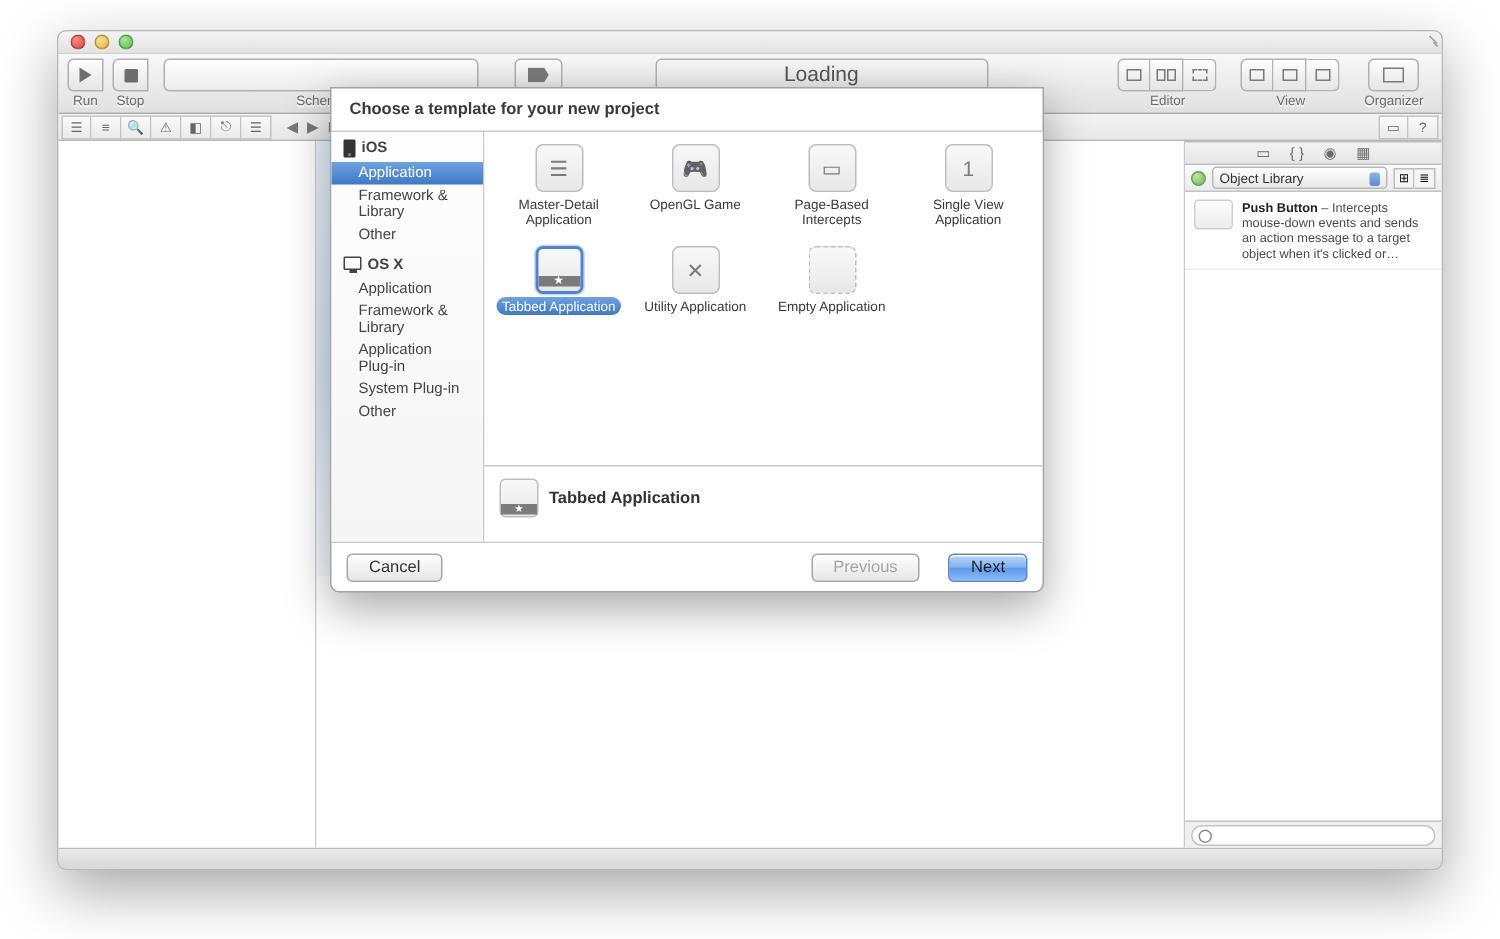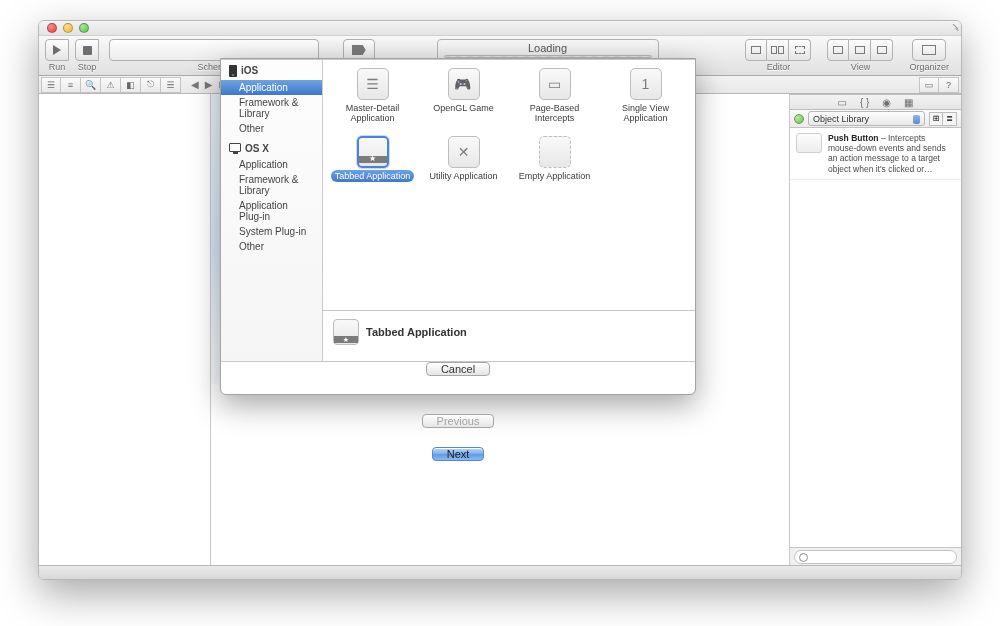--- a/index.html
+++ b/index.html
@@ -20,21 +20,21 @@
 
 .toolbar { height: 40px; background: linear-gradient(#f8f8f8,#e0e0e0); border-bottom:1px solid #a9a9a9; display:flex; align-items:flex-start; padding: 3px 6px 0 6px; position:relative; }
 .tb-group { display:flex; flex-direction:column; align-items:center; margin-right:6px; }
 .tb-btns { display:flex; gap:0; }
 .tb-btn { width:24px; height:22px; border:1px solid #b0b0b0; background:linear-gradient(#fdfdfd,#e5e5e5); border-radius:4px; display:flex; align-items:center; justify-content:center; }
 .tb-btn:first-child { border-top-right-radius:0; border-bottom-right-radius:0; }
 .tb-label { font-size:9px; color:#6b6b6b; margin-top:1px; text-shadow:0 1px 0 #fff; }
 .scheme-bar { width:210px; height:22px; border:1px solid #b0b0b0; border-radius:4px; background:linear-gradient(#fdfdfd,#ececec); }
 .bp-btn { width:32px; height:22px; border:1px solid #b0b0b0; border-radius:4px; background:linear-gradient(#fdfdfd,#e5e5e5); display:flex;align-items:center;justify-content:center;}
 .loading { margin-left:48px; height:22px; width:222px; border:1px solid #b2b2b2; border-radius:4px; background:linear-gradient(#f7f7f7,#e8e8e8); display:flex; flex-direction:column; align-items:center; justify-content:center; padding:2px 6px; }
-.loading-text{font-size:11px;color:#555;margin-bottom:1px;}
+.loading-text{font-size:14px;color:#555;margin-bottom:1px;}
 .loading-bar{height:6px;width:100%;border:1px solid #b8b8b8;border-radius:3px;background:repeating-linear-gradient(45deg,#cfd7e2,#cfd7e2 4px,#dee5ef 4px,#dee5ef 8px);}
 
 .toolbar-right{margin-left:auto;display:flex;gap:10px;}
 .seg3{display:flex;}
 .seg3 .s{width:22px;height:22px;border:1px solid #b2b2b2;background:linear-gradient(#fdfdfd,#e5e5e5);display:flex;align-items:center;justify-content:center;}
 .seg3 .s:first-child{border-radius:4px 0 0 4px;}
 .seg3 .s:last-child{border-radius:0 4px 4px 0;}
 .seg3 .s + .s{border-left:none;}
 .mini-box{width:10px;height:8px;border:1.3px solid #7a7a7a;}
 
@@ -91,21 +91,21 @@
 .tpl.sel .box{border:2px solid #4c84d1;box-shadow:0 0 0 1px rgba(76,132,209,0.3);}
 .tpl.sel .lbl{background:linear-gradient(#6ea2e0,#3e78cc);color:#fff;}
 .ic-star{position:absolute;bottom:3px;left:0;right:0;height:7px;background:#7b7b7b;}
 .ic-star::after{content:"★";position:absolute;left:0;right:0;top:-2px;font-size:8px;color:#fff;text-align:center;}
 .sheet-desc{border-top:1px solid #c8c8c8;padding:8px 10px 10px 10px;}
 .desc-title{display:flex;align-items:center;gap:7px;margin-bottom:6px;}
 .desc-title .mini{width:26px;height:26px;border:1px solid #bdbdbd;border-radius:4px;background:linear-gradient(#f9f9f9,#e7e7e7);position:relative;}
 .desc-title .mini::after{content:"★";position:absolute;bottom:1px;left:0;right:0;height:7px;background:#7b7b7b;font-size:7px;color:#fff;text-align:center;line-height:7px;}
 .desc-title b{font-size:11px;color:#333;}
 .desc-text{font-size:9.5px;color:#555;line-height:1.35;}
-.sheet-bottom{height:32px;display:flex;align-items:center;padding:0 10px;gap:19px;flex-direction:column;}
+.sheet-bottom{height:32px;display:flex;align-items:center;padding:0 10px;gap:19px;}
 .btn{height:19px;padding:0 14px;border:1px solid #a6a6a6;border-radius:4px;background:linear-gradient(#fefefe,#e5e5e5);font-size:11px;color:#333;box-shadow:0 1px 0 #fff inset;}
 .btn.primary{background:linear-gradient(#bcd8fb,#7fb1f0 48%,#5d99e9 52%,#8cbbf6);border-color:#5b87c4;color:#1a1a1a;}
 .btn:disabled{color:#a4a4a4;}
 .spacer{flex:1;}
 
 .blueprint{position:absolute;left:0;top:0;width:340px;height:290px;opacity:0.45;background:
  radial-gradient(circle at 0% 0%, #cfe3f7 0%, #aecbee 35%, rgba(174,203,238,0) 72%);}
 .hammer{position:absolute;left:58px;top:20px;width:120px;height:250px;transform:rotate(18deg);}
 .hammer .head{width:108px;height:52px;background:linear-gradient(#e5e8ec,#c6cbd1);border-radius:10px 36px 36px 10px;border:1px solid #aeb3ba;position:relative;}
 .hammer .head::after{content:"";position:absolute;right:-22px;top:8px;width:40px;height:36px;background:linear-gradient(#d8dce1,#b6bcc3);border-radius:0 50% 50% 0;}
@@ -253,20 +253,21 @@
       <div class="lib-search">
         <div class="lib-search-field"></div>
       </div>
     </div>
   </div>
 
   <div class="footer"></div>
 </div>
 
 <div class="sheet">
+  <div class="sheet-title">Choose a template for your new project</div>
   <div class="sheet-body">
     <div class="sheet-side">
       <div class="side-head">
           <span class="dev"></span>
           <span>iOS</span>
         </div>
       <div class="side-item sel">Application</div>
       <div class="side-item">Framework &amp; Library</div>
       <div class="side-item">Other</div>
       <div class="side-head" style="margin-top:4px;">

